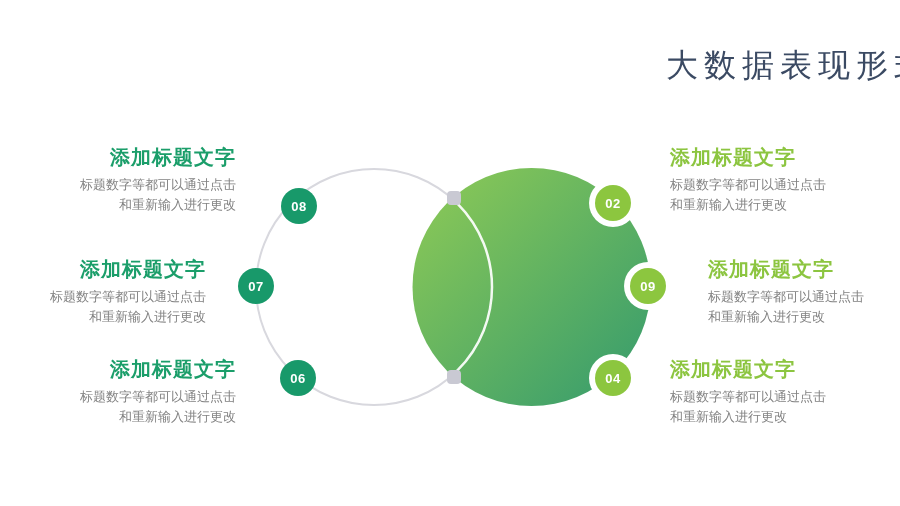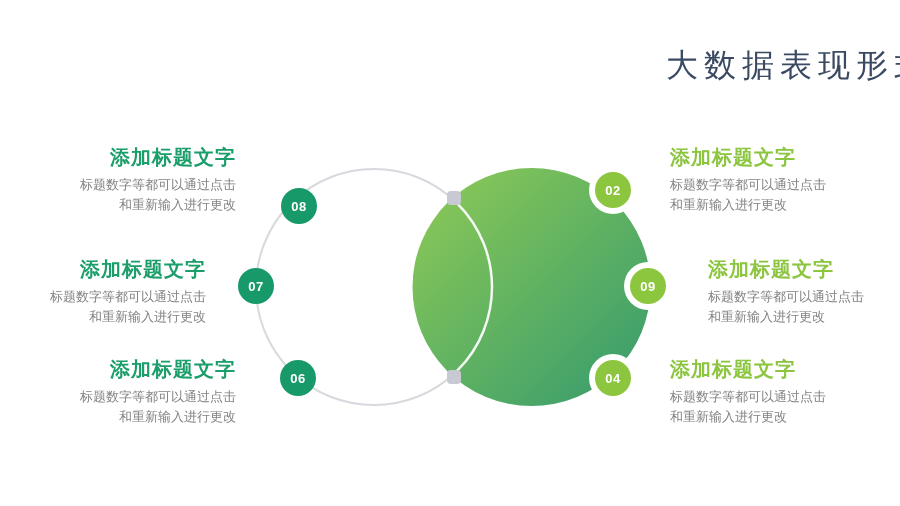--- a/index.html
+++ b/index.html
@@ -78,21 +78,21 @@
   .block-l1 { right: 664px; top: 145px; }
   .block-l2 { right: 694px; top: 257px; }
   .block-l3 { right: 664px; top: 357px; }
   .block-r1 { left: 670px; top: 145px; }
   .block-r2 { left: 708px; top: 257px; }
   .block-r3 { left: 670px; top: 357px; }
 
   .badge-08 { left: 281px; top: 188px; }
   .badge-07 { left: 238px; top: 268px; }
   .badge-06 { left: 280px; top: 360px; }
-  .badge-02 { left: 595px; top: 172px; }
+  .badge-02 { left: 595px; top: 185px; }
   .badge-03 { left: 630px; top: 268px; }
   .badge-04 { left: 595px; top: 360px; }
 </style>
 </head>
 <body>
 
 <div class="slide">
 
   <div class="slide-title">大数据表现形式</div>
 

